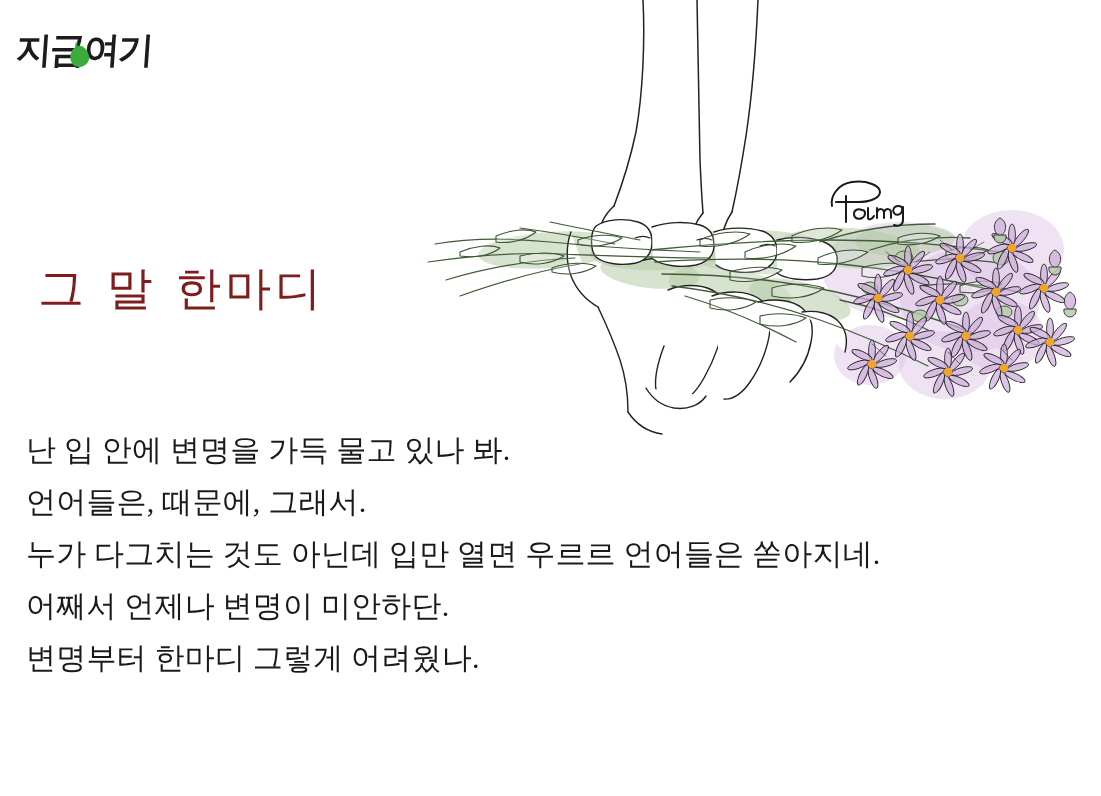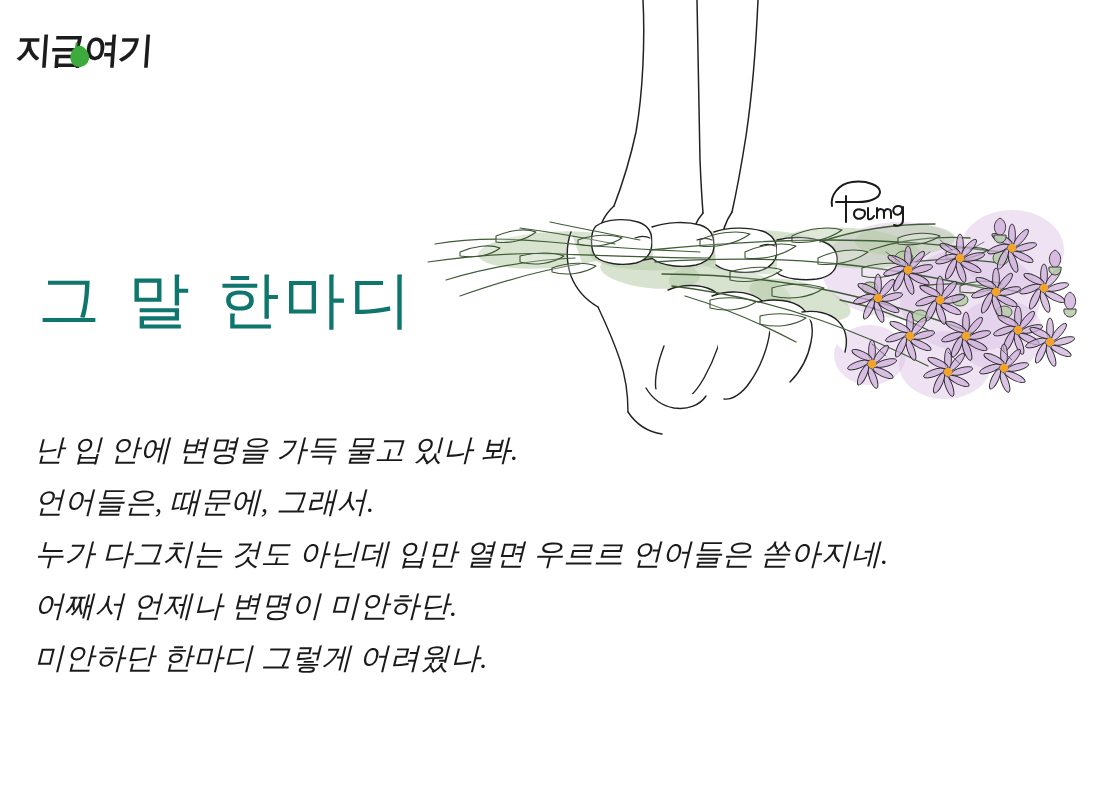--- a/index.html
+++ b/index.html
@@ -57,34 +57,33 @@
     background: #3cab3c;
     transform: rotate(18deg);
   }
 
   
   #poem-title {
     position: absolute;
     left: 38px;
     top: 258px;
     font-family: "DejaVu Sans", "Liberation Sans", sans-serif;
-    font-size: 62px;
+    font-size: 46px;
     font-weight: 400;
-    color: #0f766e;
+    color: #7f1d1d;
     letter-spacing: 4px;
     white-space: nowrap;
   }
 
   
   #poem-body {
     position: absolute;
-    left: 34px;
+    left: 26px;
     top: 424px;
     width: 940px;
-    font-style: italic;
   }
   #poem-body .poem-line {
     font-family: "Liberation Serif", "DejaVu Serif", serif;
     font-size: 30px;
     line-height: 52px;
     color: #1a1a1a;
     white-space: nowrap;
     letter-spacing: 0.2px;
   }
 
@@ -297,16 +296,16 @@
     </svg>
   </div>
 
   <div id="poem-title">그 말 한마디</div>
 
   <div id="poem-body">
     <div class="poem-line">난 입 안에 변명을 가득 물고 있나 봐.</div>
     <div class="poem-line">언어들은, 때문에, 그래서.</div>
     <div class="poem-line">누가 다그치는 것도 아닌데 입만 열면 우르르 언어들은 쏟아지네.</div>
     <div class="poem-line">어째서 언제나 변명이 미안하단.</div>
-    <div class="poem-line">미안하단 한마디 그렇게 어려웠나.</div>
+    <div class="poem-line">변명부터 한마디 그렇게 어려웠나.</div>
   </div>
 
 </div>
 
 </body></html>

